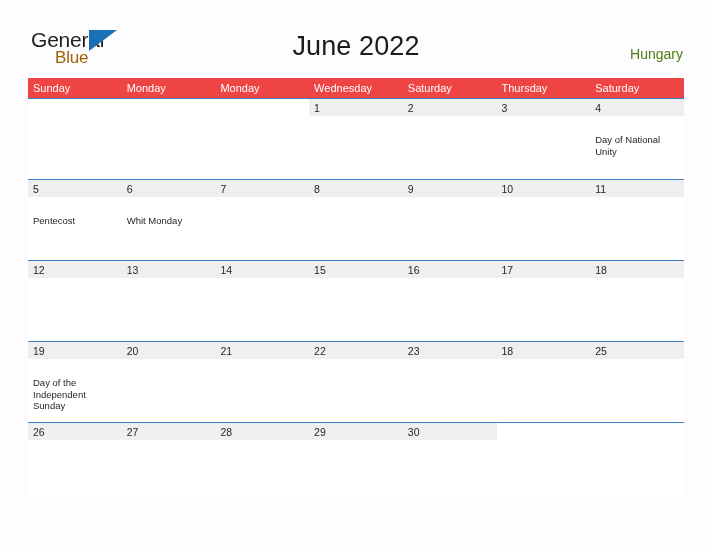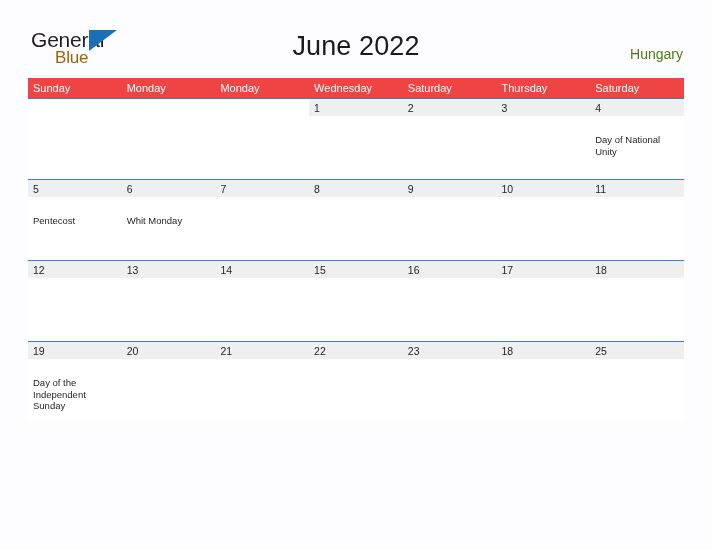--- a/index.html
+++ b/index.html
@@ -327,16 +327,49 @@
             <div class="cell">
               <div class="daynum">18</div>
             </div>
           </td>
           <td>
             <div class="cell">
               <div class="daynum">25</div>
             </div>
           </td>
         </tr>
+        <tr>
+          <td>
+            <div class="cell">
+              <div class="daynum">26</div>
+            </div>
+          </td>
+          <td>
+            <div class="cell">
+              <div class="daynum">27</div>
+            </div>
+          </td>
+          <td>
+            <div class="cell">
+              <div class="daynum">28</div>
+            </div>
+          </td>
+          <td>
+            <div class="cell">
+              <div class="daynum">29</div>
+            </div>
+          </td>
+          <td>
+            <div class="cell">
+              <div class="daynum">30</div>
+            </div>
+          </td>
+          <td>
+            <div class="cell empty"></div>
+          </td>
+          <td>
+            <div class="cell empty"></div>
+          </td>
+        </tr>
       </tbody>
   </table>
 
 </div>
 
 </body></html>

